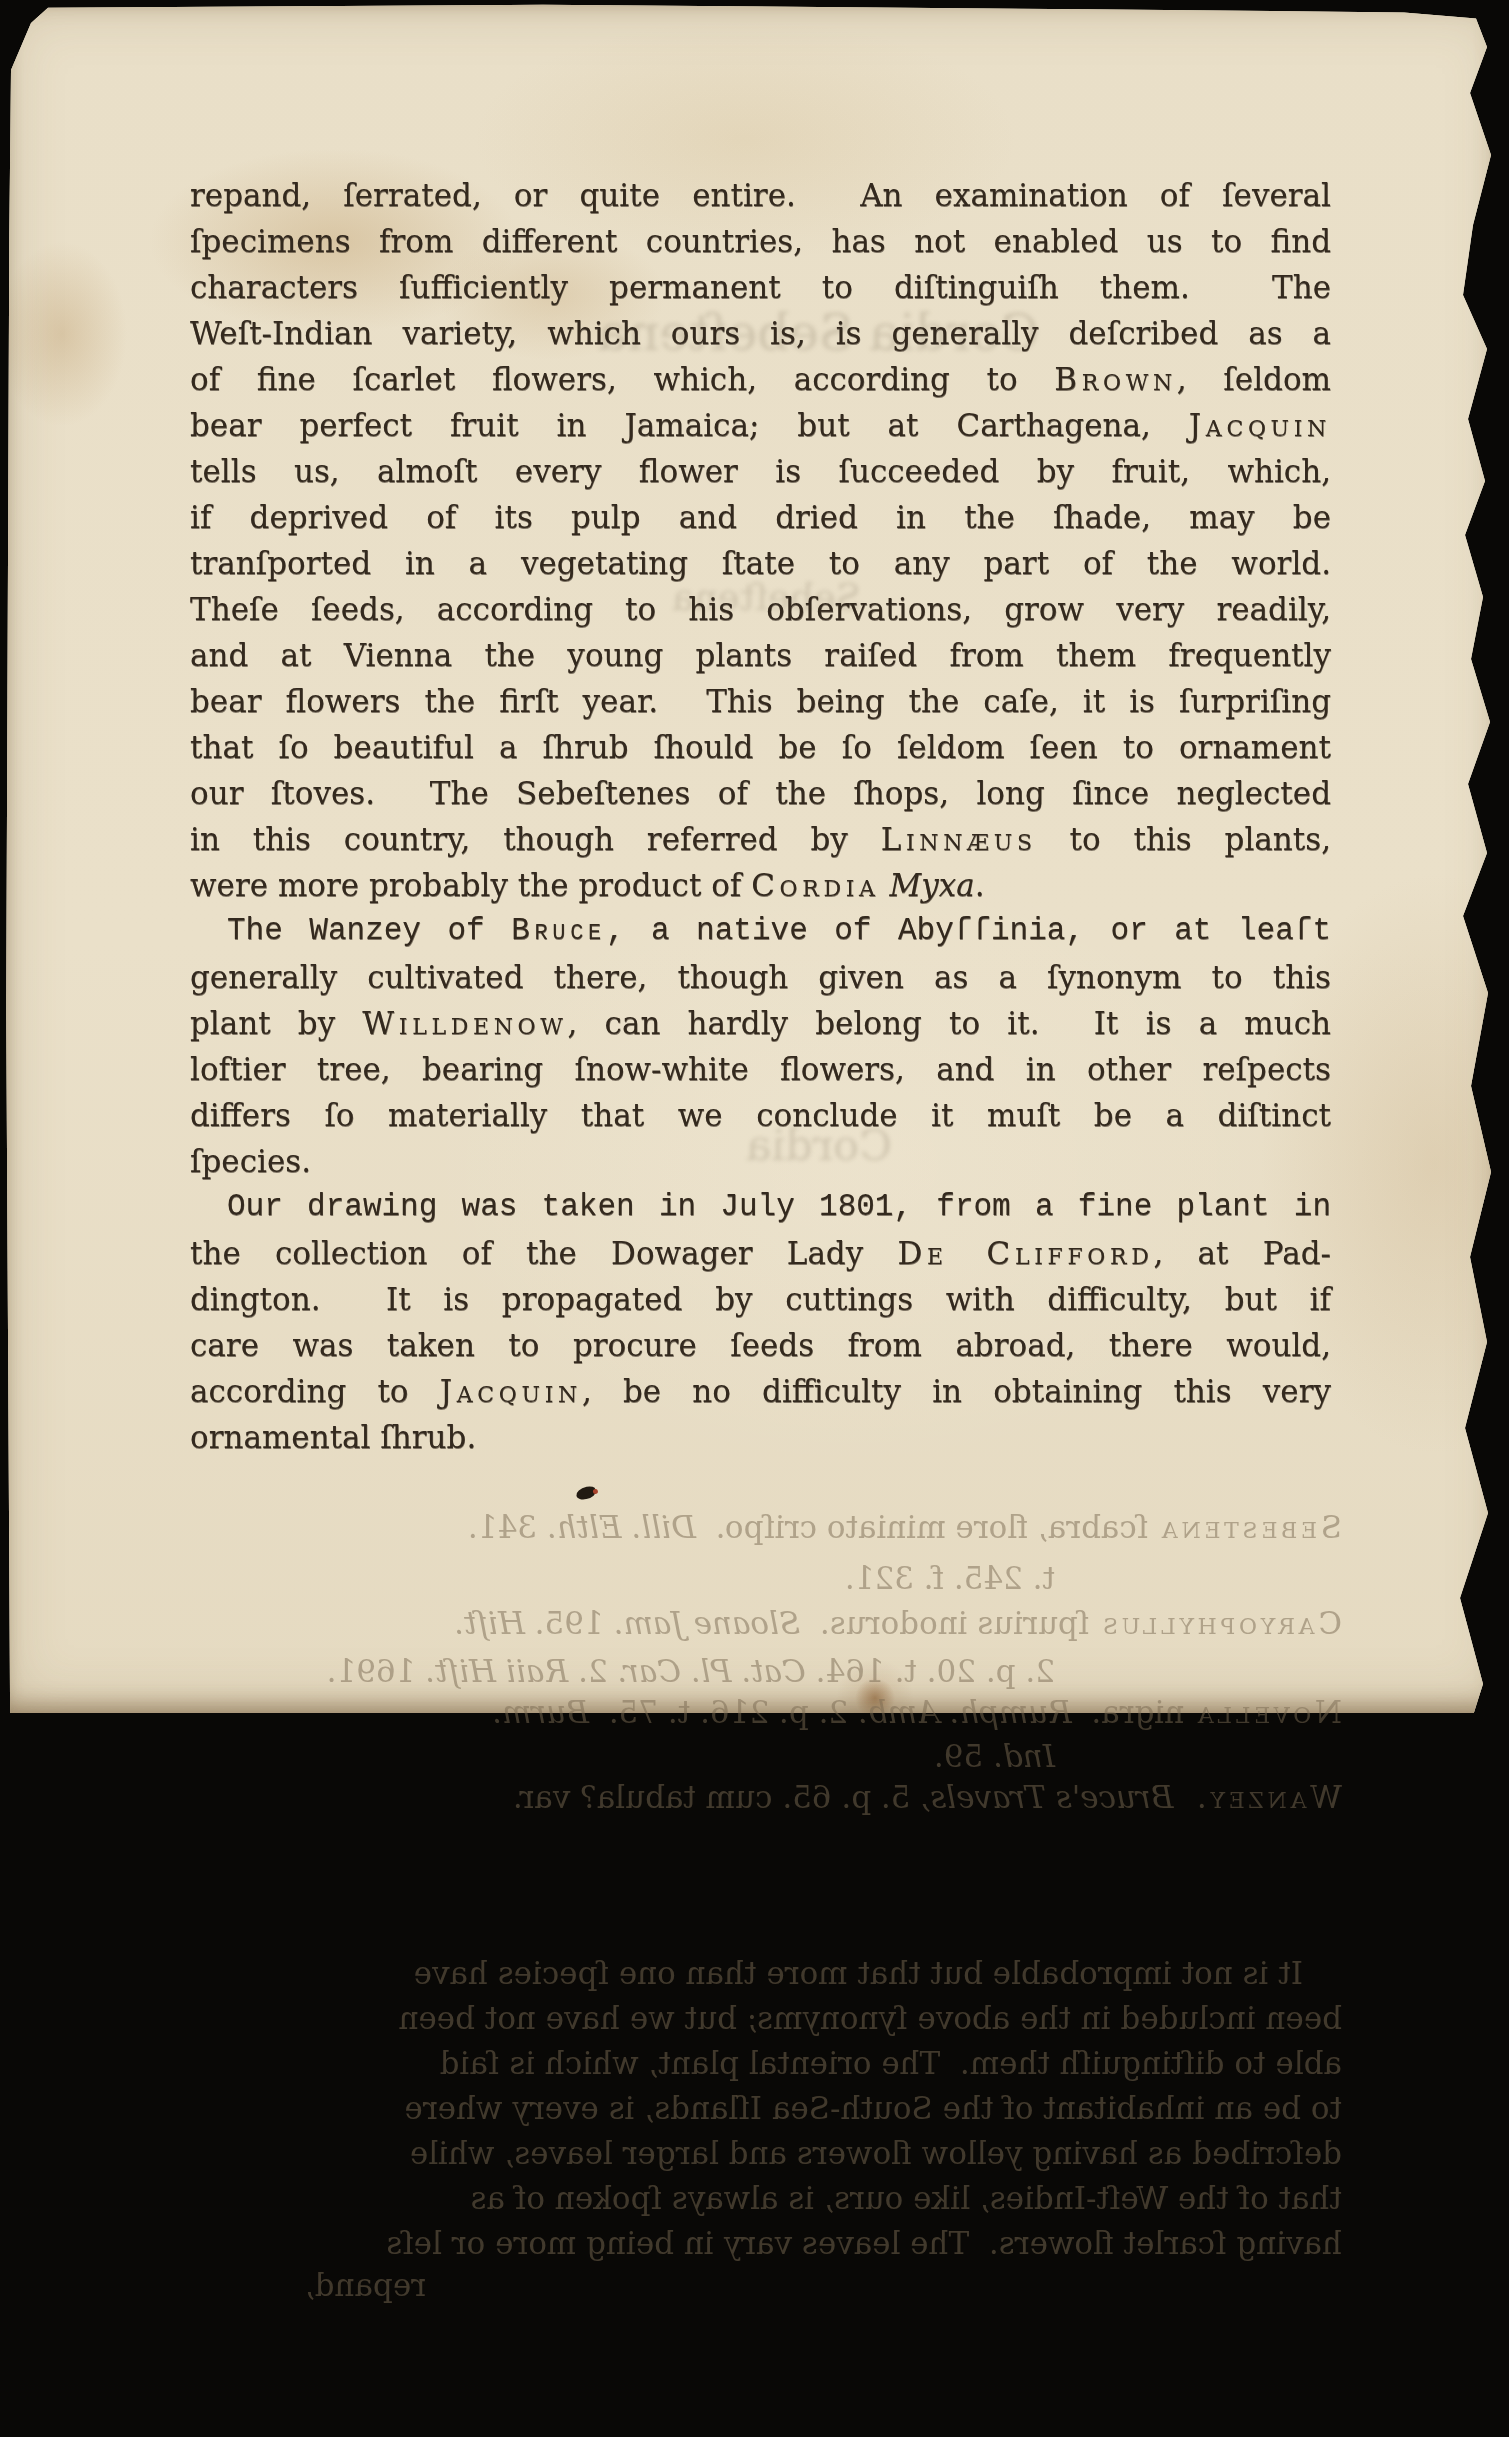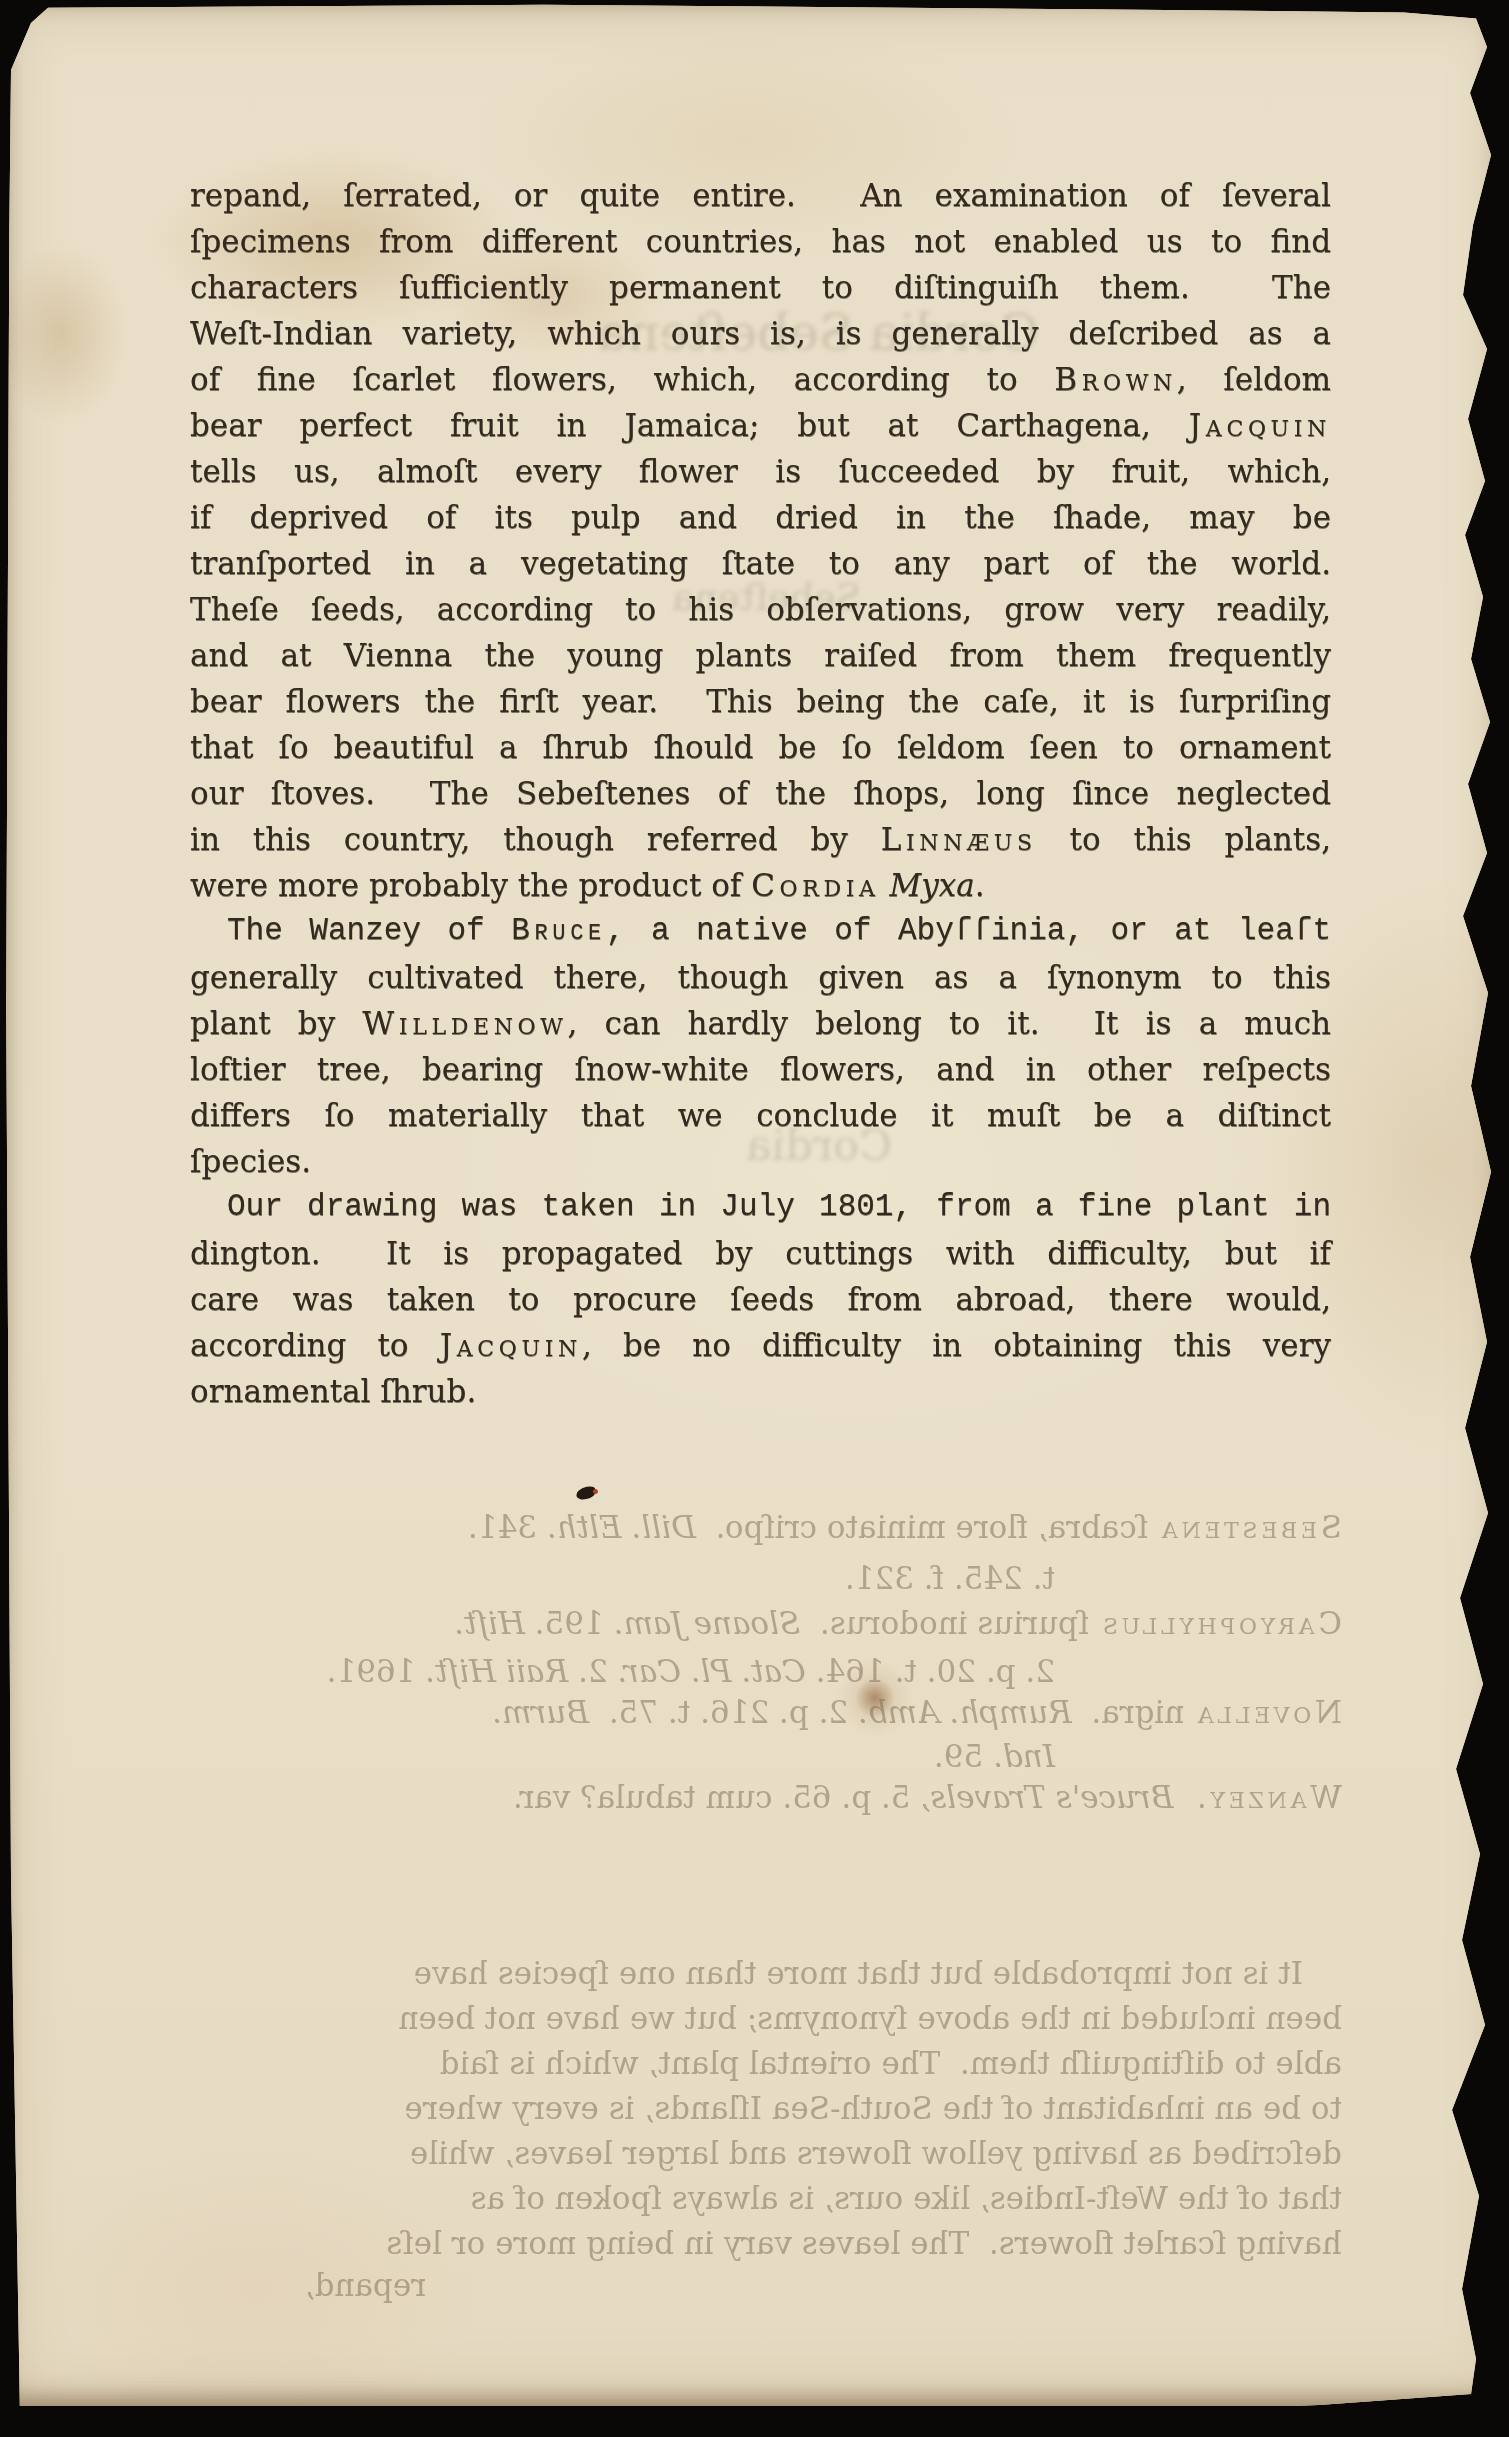--- a/index.html
+++ b/index.html
@@ -1,19 +1,19 @@
 <!DOCTYPE html>
 <html style="font-size:12.4px"><head>
 <meta charset="utf-8">
 <style>
   html,body{margin:0;padding:0;background:#090806;}
   body{width:1510px;height:2438px;position:relative;overflow:hidden;
        font-family:"DejaVu Serif", serif;}
   .page{
-    position:absolute;left:0;top:0;width:1510px;height:2406px;
+    position:absolute;left:0;top:0;width:1510px;height:1713px;
     background-color:#e8dec7;
     background-image:
       radial-gradient(ellipse 264px 132px at 334px 241px, rgba(193,160,110,.40), rgba(193,160,110,0) 70%),
       radial-gradient(ellipse 163px 93px at 551px 295px, rgba(193,160,110,.28), rgba(193,160,110,0) 70%),
       radial-gradient(ellipse 93px 132px at 62px 334px, rgba(185,150,100,.35), rgba(185,150,100,0) 70%),
       radial-gradient(ellipse 388px 171px at 745px 140px, rgba(200,172,120,.18), rgba(200,172,120,0) 70%),
       radial-gradient(circle 20px at 875px 1698px, rgba(140,92,46,.55), rgba(140,92,46,0) 100%),
       radial-gradient(circle 39px at 875px 1698px, rgba(140,92,46,.18), rgba(140,92,46,0) 100%),
       radial-gradient(ellipse 326px 202px at 256px 2289px, rgba(210,160,140,.12), rgba(210,160,140,0) 70%),
       radial-gradient(ellipse 233px 388px at 1435px 1164px, rgba(190,160,115,.25), rgba(190,160,115,0) 75%),
@@ -127,20 +127,21 @@
       <div class="line"><span>our ſtoves.&nbsp; The Sebeſtenes of the ſhops, long ſince neglected</span></div>
       <div class="line"><span>in this country, though referred by </span><span class="st-sc">Linnæus</span><span> to this plants,</span></div>
       <div class="line plast"><span>were more probably the product of </span><span class="st-sc">Cordia</span><span> </span><span class="st-i">Myxa</span><span>.</span></div>
       <div class="line indent"><span>The Wanzey of </span><span class="st-sc">Bruce</span><span>, a native of Abyſſinia, or at leaſt</span></div>
       <div class="line"><span>generally cultivated there, though given as a ſynonym to this</span></div>
       <div class="line"><span>plant by </span><span class="st-sc">Willdenow</span><span>, can hardly belong to it.&nbsp; It is a much</span></div>
       <div class="line"><span>loftier tree, bearing ſnow-white flowers, and in other reſpects</span></div>
       <div class="line"><span>differs ſo materially that we conclude it muſt be a diſtinct</span></div>
       <div class="line plast"><span>ſpecies.</span></div>
       <div class="line indent"><span>Our drawing was taken in July 1801, from a fine plant in</span></div>
+      <div class="line"><span>the collection of the Dowager Lady </span><span class="st-sc">De Clifford</span><span>, at Pad-</span></div>
       <div class="line"><span>dington.&nbsp; It is propagated by cuttings with difficulty, but if</span></div>
       <div class="line"><span>care was taken to procure ſeeds from abroad, there would,</span></div>
       <div class="line"><span>according to </span><span class="st-sc">Jacquin</span><span>, be no difficulty in obtaining this very</span></div>
       <div class="line plast"><span>ornamental ſhrub.</span></div>
     </div>
 
   <div class="inkblot"></div>
 
   <div class="bleed" id="bleed-synonyms">
       <div class="bline" style="top: 1509px; left: 31px;"><span class="st-sc">Sebestena</span><span> ſcabra, flore miniato criſpo.&nbsp; </span><span class="st-i">Dill. Elth.</span><span> 341.</span></div>

